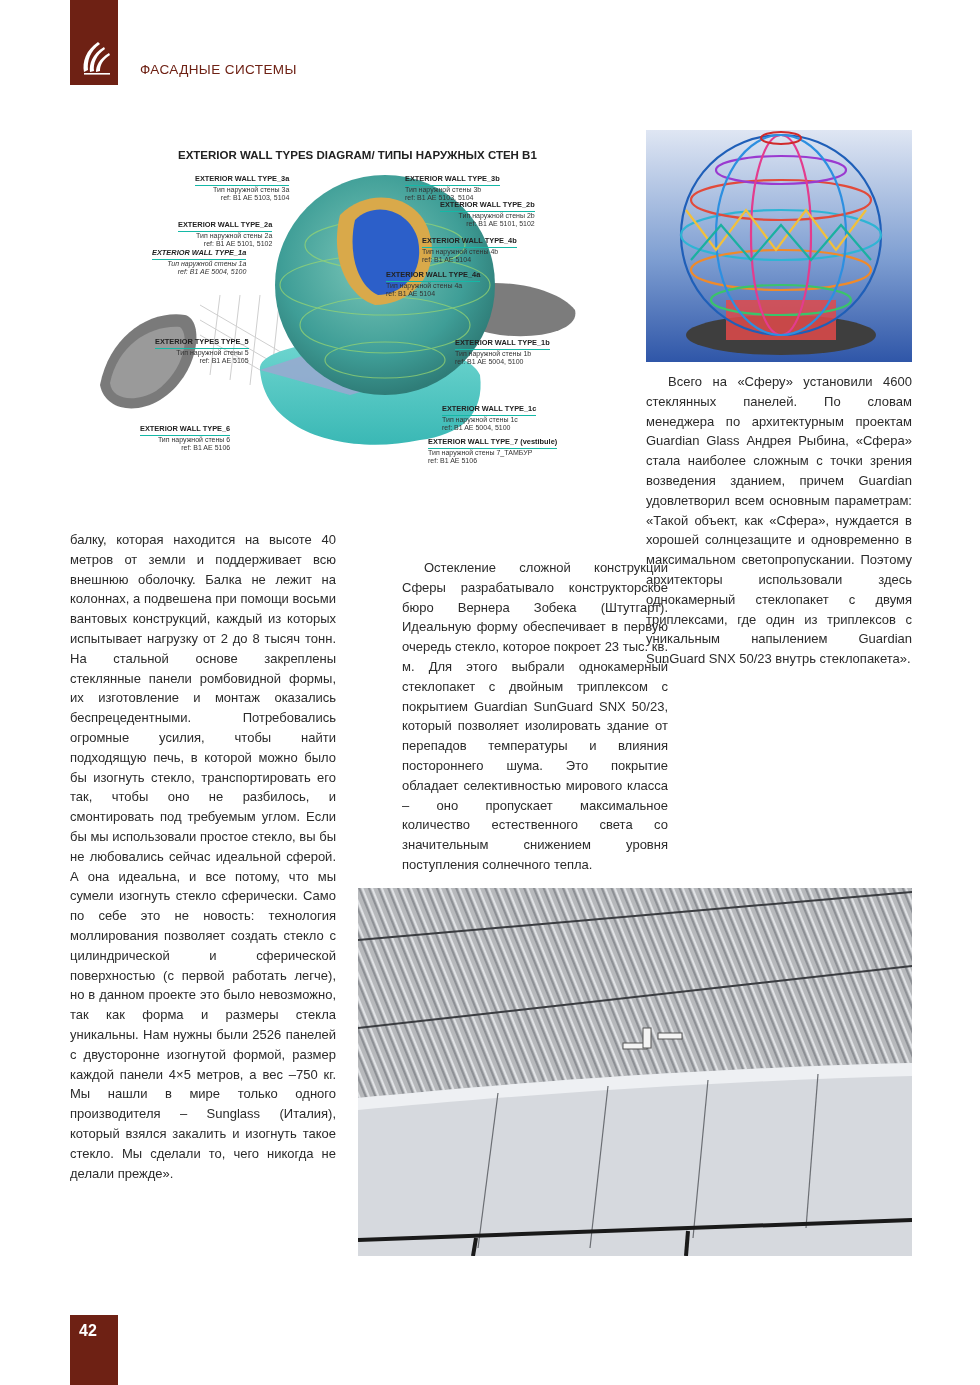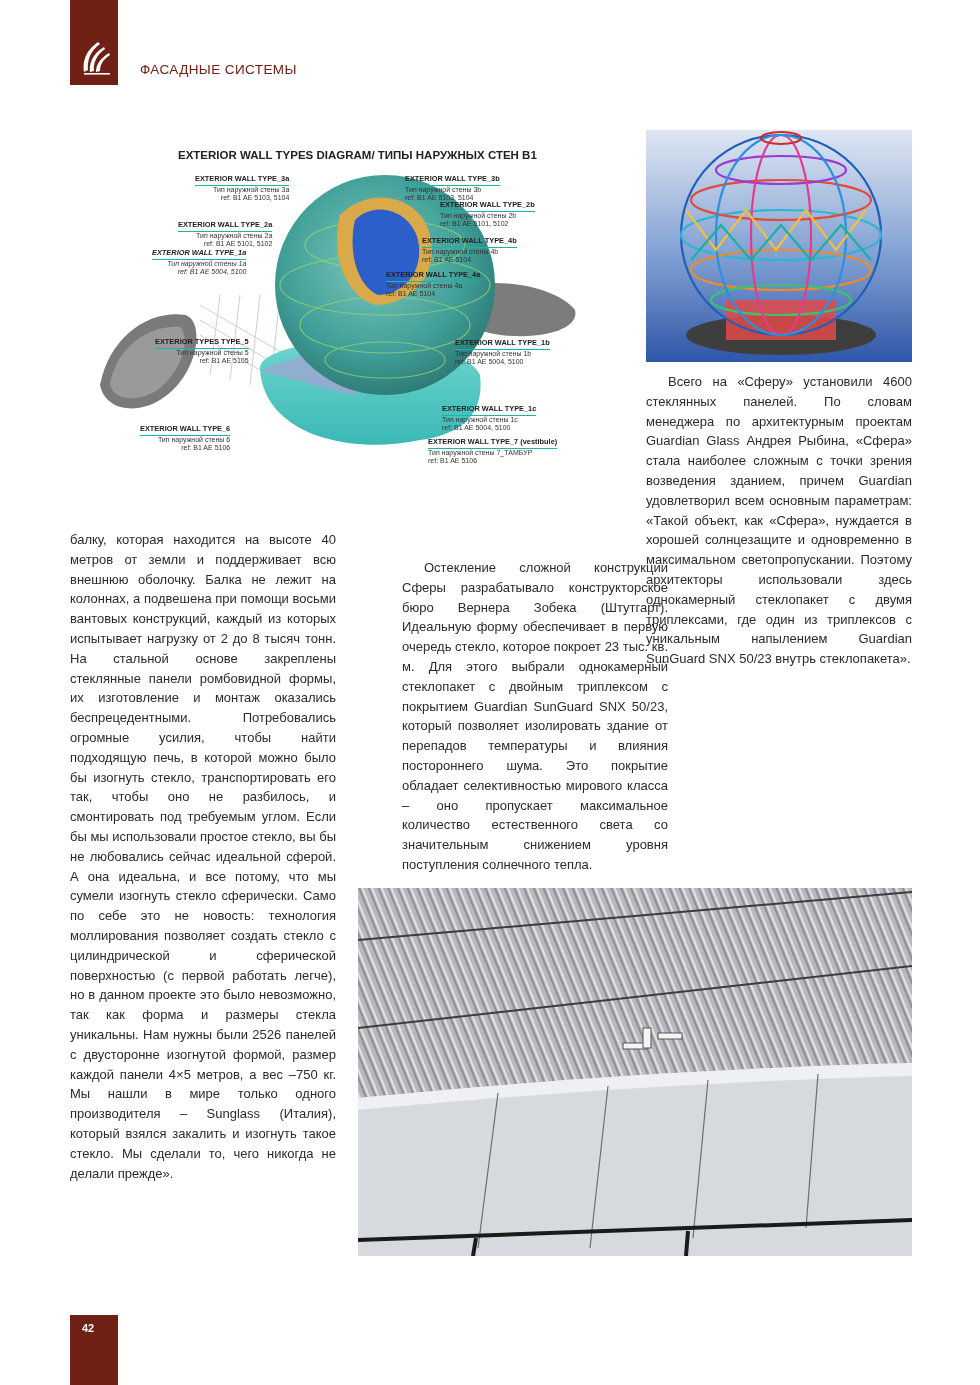--- a/index.html
+++ b/index.html
@@ -18,21 +18,21 @@
   .photo-roof { position:absolute; left:358px; top:888px; width:554px; height:368px; overflow:hidden; }
 
   .col { position:absolute; font-size:13px; line-height:19.8px; text-align:justify; color:#2b2b2b; hyphens:manual; }
   .col p { margin:0; }
   .col p.indent { text-indent:22px; }
   .col1 { left:70px; top:530px; width:266px; }
   .col2 { left:358px; top:558px; width:266px;margin-left:44px; }
   .col3 { left:646px; top:372px; width:266px; }
 
   .page-bar { position:absolute; left:70px; top:1315px; width:48px; height:70px; background:#6e2114; }
-  .page-number { position:absolute; left:70px; top:1322px; width:36px; text-align:center; color:#fff; font-weight:bold; font-size:11px; }
+  .page-number { position:absolute; left:70px; top:1322px; width:36px; text-align:center; color:#fff; font-weight:bold; font-size:16px; }
   .footer { position:absolute; left:140px; top:1388px; font-size:12.5px; color:#0f766e; letter-spacing:0.2px; }
   .footer .sq { display:inline-block; width:5px; height:5px; background:#6e2114; margin:0 4px; vertical-align:middle; position:relative; top:-1px; }
 </style>
 </head>
 <body>
 
 <div class="brand-bar"></div>
 <svg class="logo-icon" viewBox="0 0 34 40">
   <path d="M6 34 C4 24 8 12 20 4 L22 6 C12 13 9 23 10 32 Z" fill="#fff"></path>
   <path d="M12 34 C11 26 14 16 26 9 L27 11 C18 17 15 26 16 33 Z" fill="#fff"></path>
@@ -110,21 +110,21 @@
     <div class="h">EXTERIOR WALL TYPE_6</div>
     <div>Тип наружной стены 6</div>
     <div>ref: B1 AE 5106</div>
   </div>
 
   <div class="callout" style="left:315px;top:40px;">
     <div class="h">EXTERIOR WALL TYPE_3b</div>
     <div>Тип наружной стены 3b</div>
     <div>ref: B1 AE 5103, 5104</div>
   </div>
-  <div class="callout" style="left:350px;top:66px;">
+  <div class="callout" style="left:350px;top:66px;text-align:right;">
     <div class="h">EXTERIOR WALL TYPE_2b</div>
     <div>Тип наружной стены 2b</div>
     <div>ref: B1 AE 5101, 5102</div>
   </div>
   <div class="callout" style="left:332px;top:102px;">
     <div class="h">EXTERIOR WALL TYPE_4b</div>
     <div>Тип наружной стены 4b</div>
     <div>ref: B1 AE 5104</div>
   </div>
   <div class="callout" style="left:296px;top:136px;">

